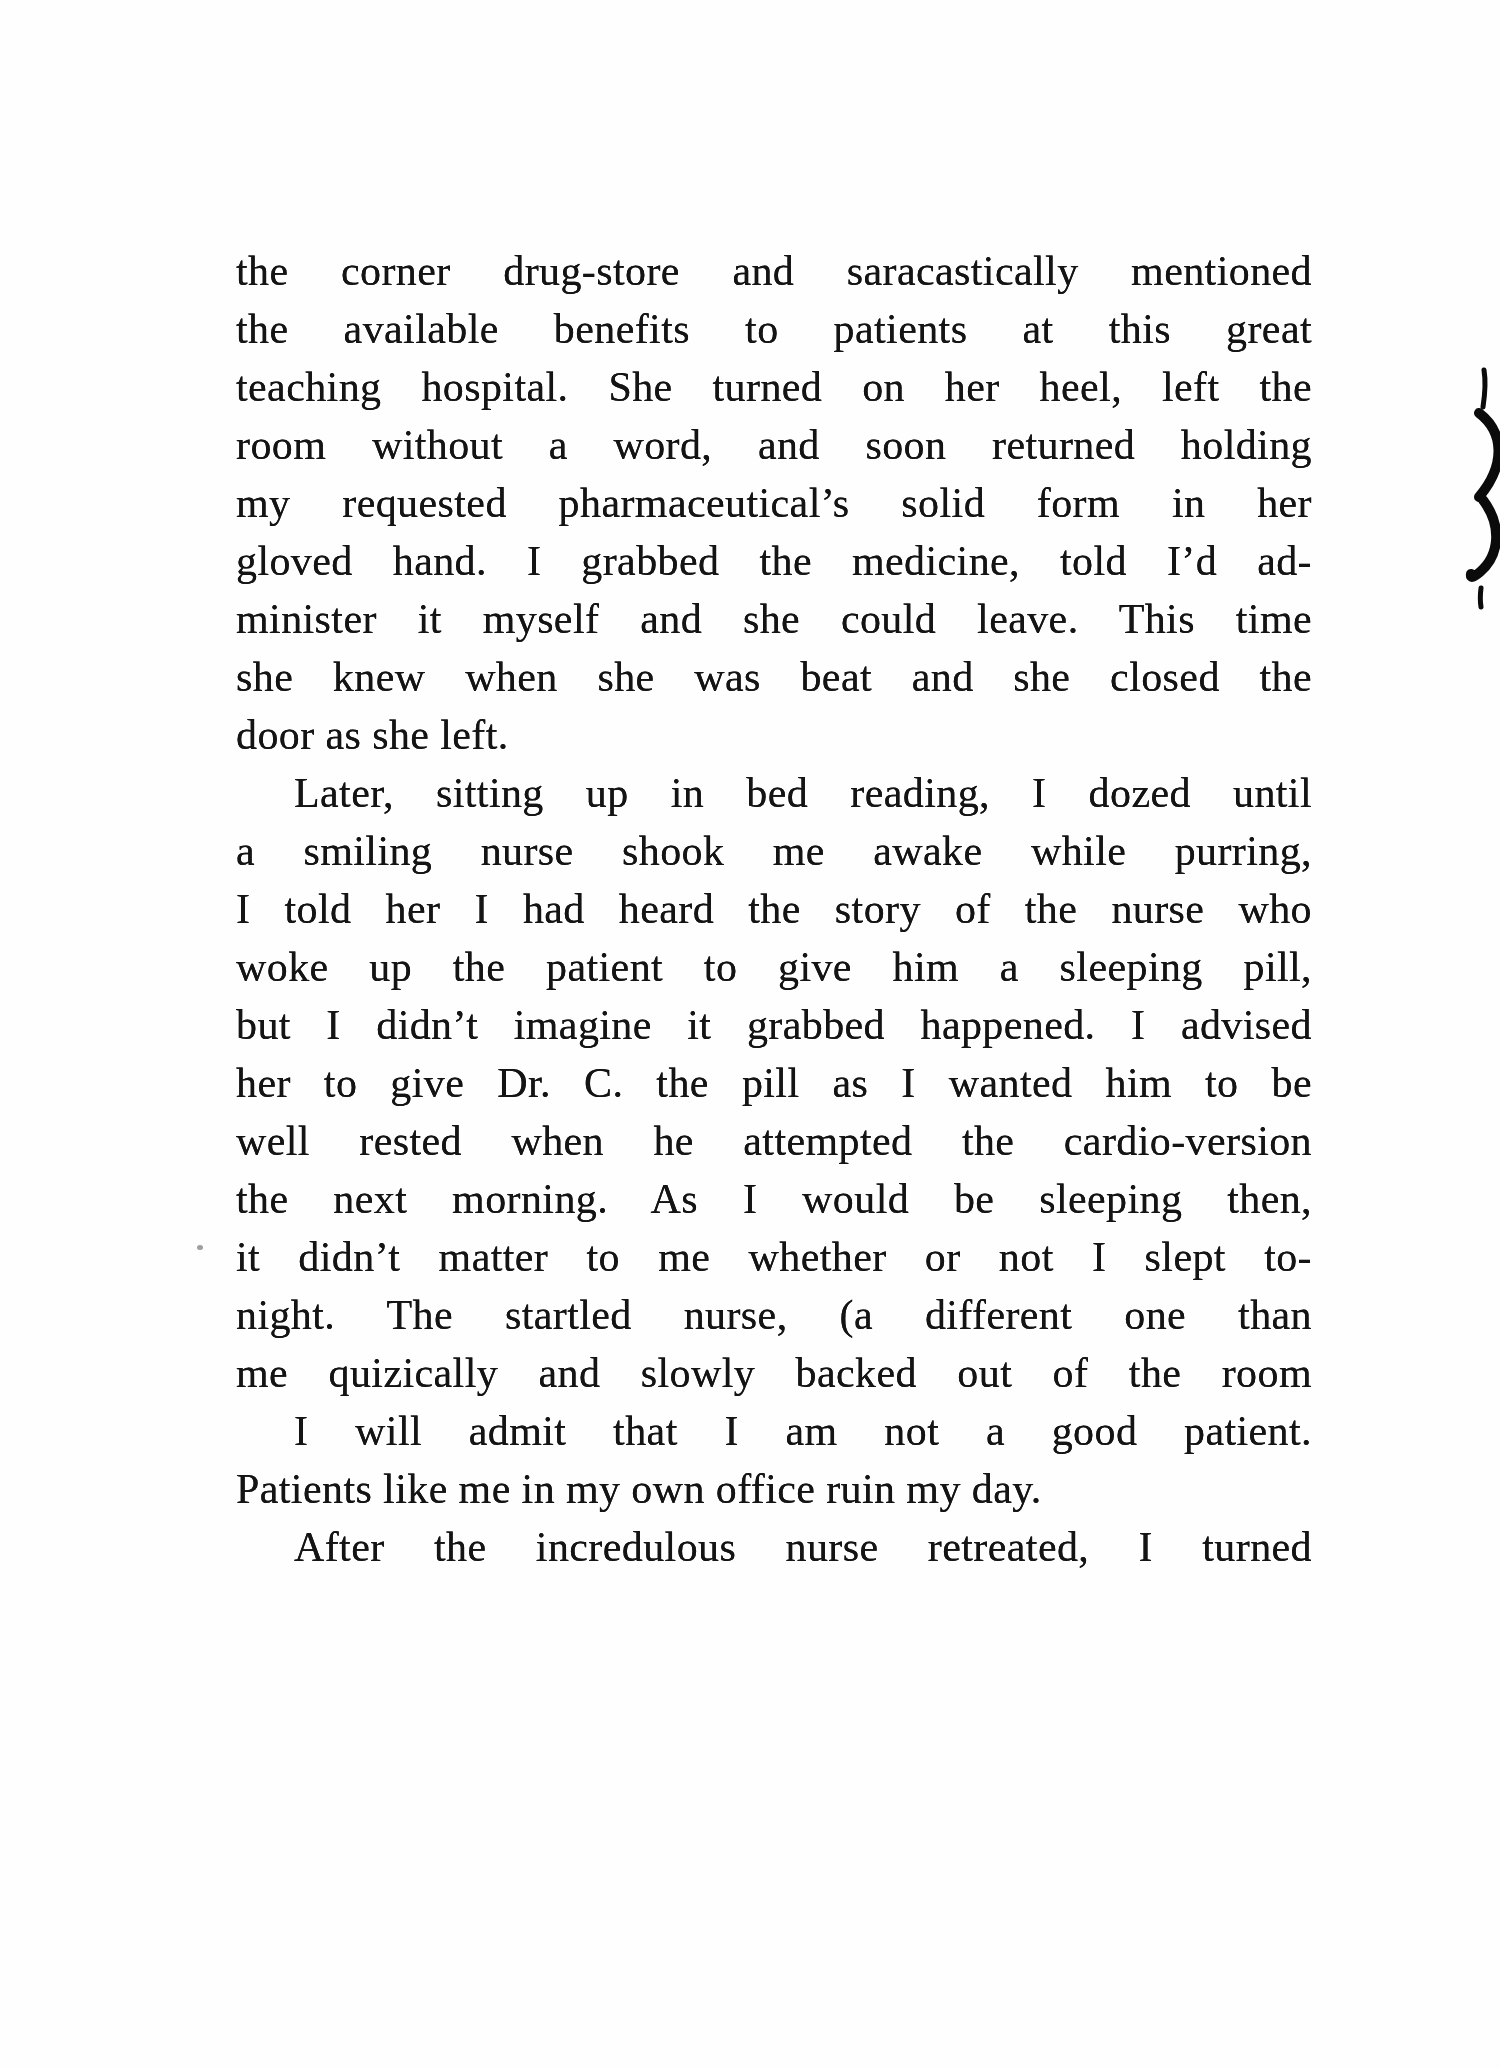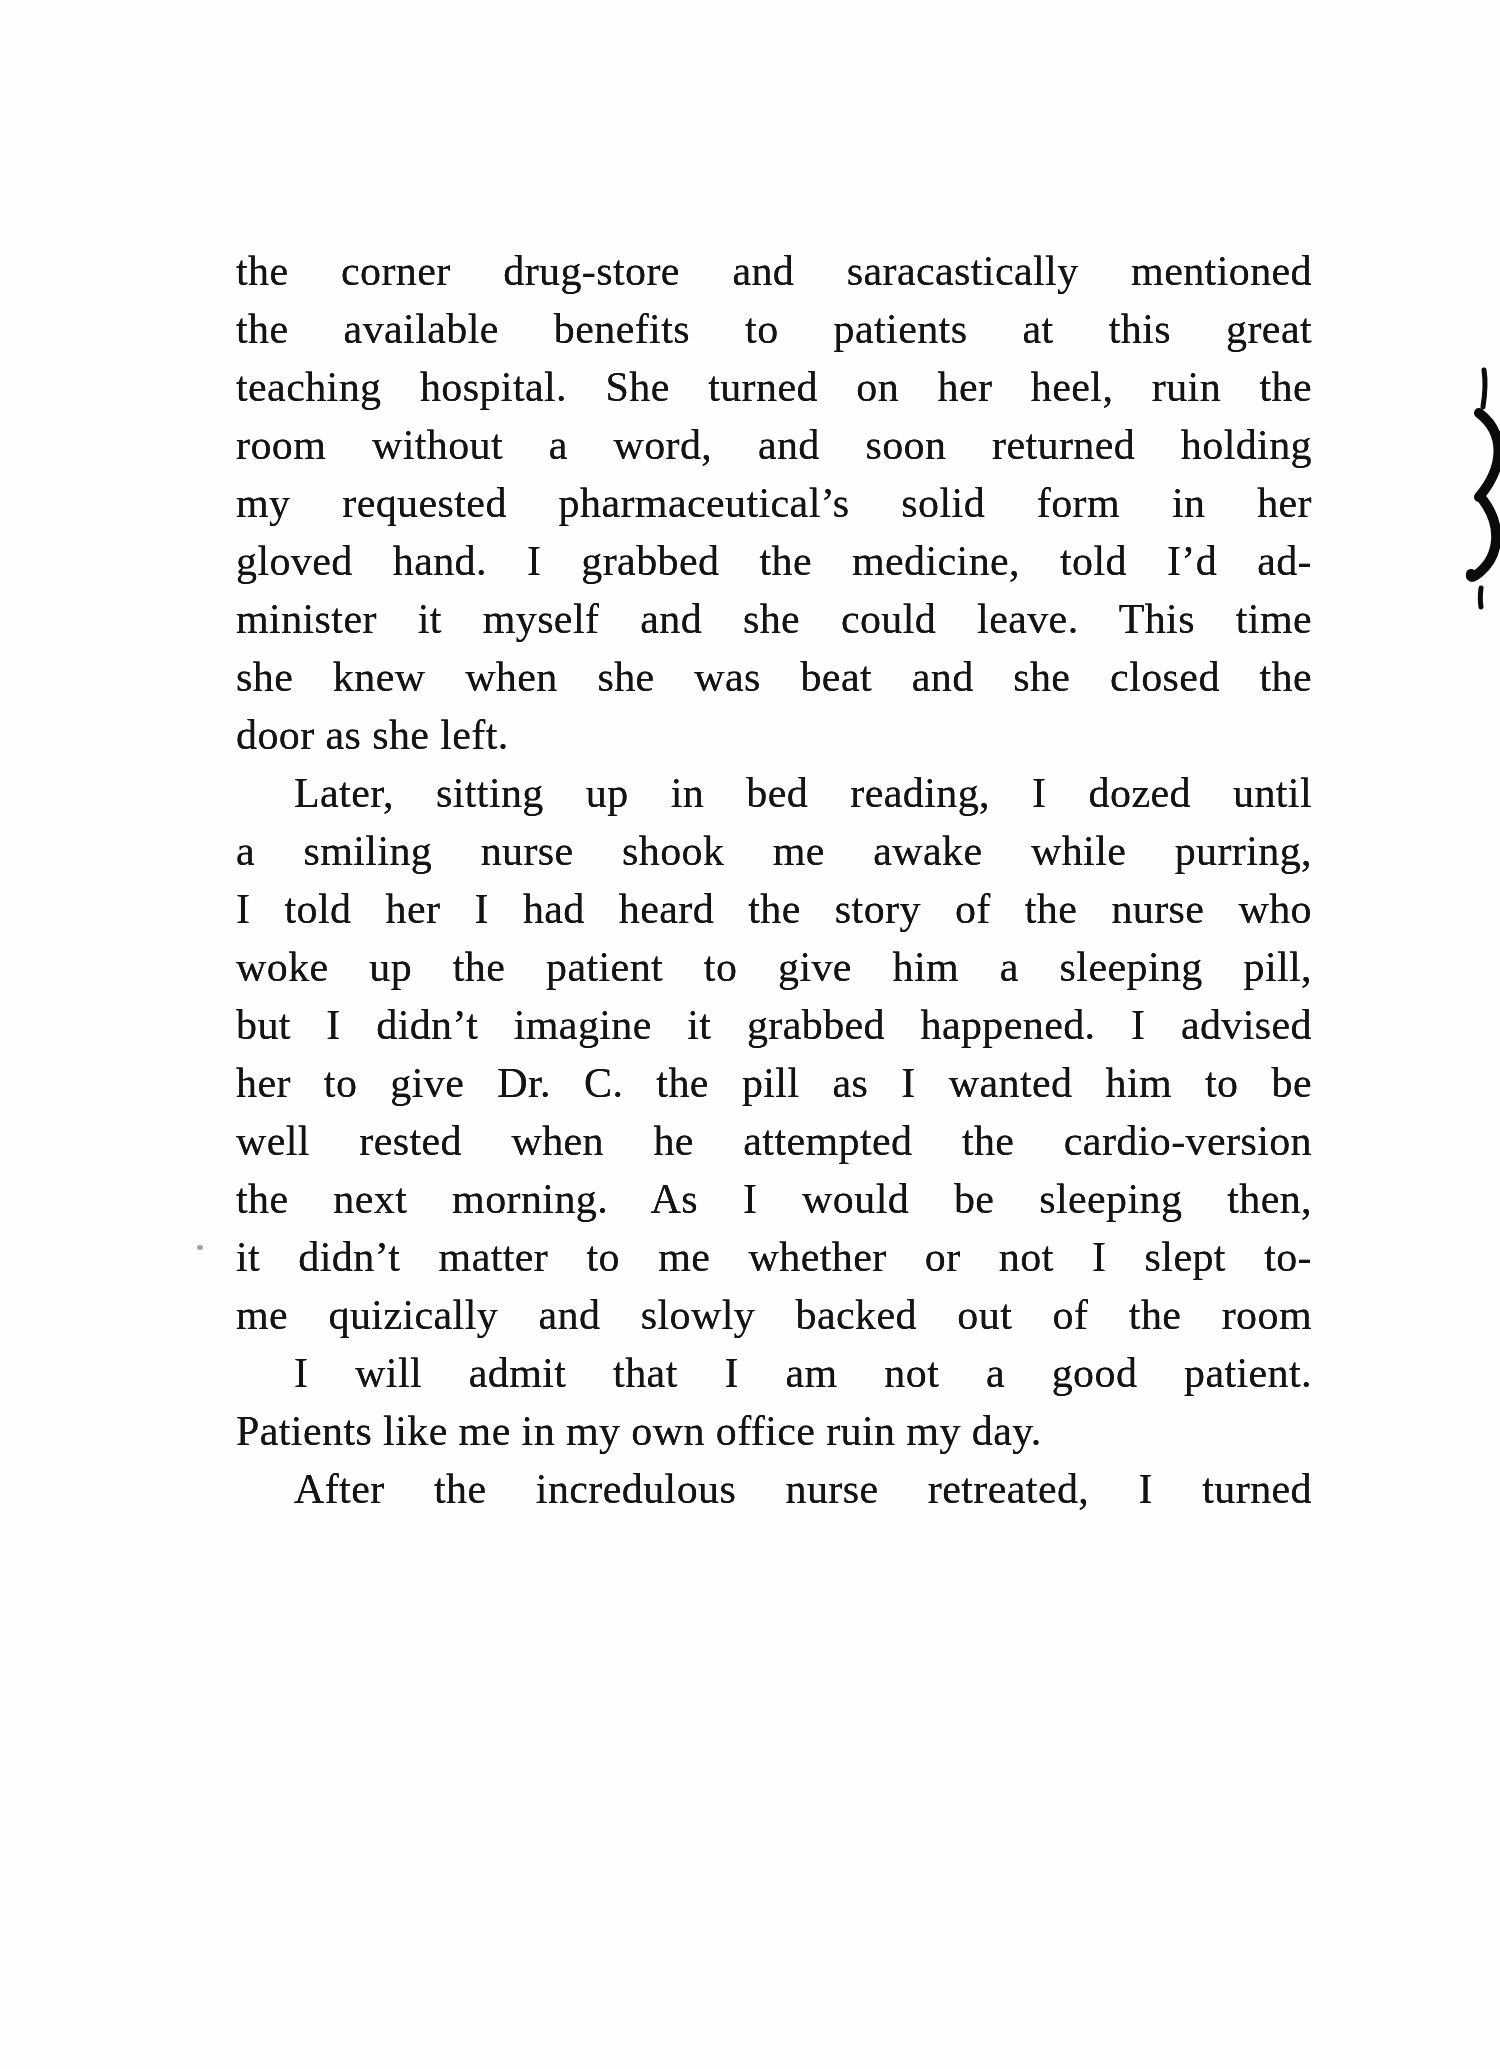--- a/index.html
+++ b/index.html
@@ -68,39 +68,40 @@
 </head>
 <body>
 
 <div class="page">
 
   <div class="text-block">
 
     <div class="para">
       <div class="line j">the corner drug-store and saracastically mentioned</div>
       <div class="line j">the available benefits to patients at this great</div>
-      <div class="line j">teaching hospital. She turned on her heel, ruin the</div>
+      <div class="line j">teaching hospital. She turned on her heel, left the</div>
       <div class="line j">room without a word, and soon returned holding</div>
       <div class="line j">my requested pharmaceutical’s solid form in her</div>
       <div class="line j">gloved hand. I grabbed the medicine, told I’d ad-</div>
       <div class="line j">minister it myself and she could leave. This time</div>
       <div class="line j">she knew when she was beat and she closed the</div>
       <div class="line">door as she left.</div>
     </div>
 
     <div class="para">
       <div class="line j indent">Later, sitting up in bed reading, I dozed until</div>
       <div class="line j">a smiling nurse shook me awake while purring,</div>
       <div class="line j">I told her I had heard the story of the nurse who</div>
       <div class="line j">woke up the patient to give him a sleeping pill,</div>
       <div class="line j">but I didn’t imagine it grabbed happened. I advised</div>
       <div class="line j">her to give Dr. C. the pill as I wanted him to be</div>
       <div class="line j">well rested when he attempted the cardio-version</div>
       <div class="line j">the next morning. As I would be sleeping then,</div>
       <div class="line j">it didn’t matter to me whether or not I slept to-</div>
+      <div class="line j">night. The startled nurse, (a different one than</div>
       <div class="line j">me quizically and slowly backed out of the room</div>
     </div>
 
     <div class="para">
       <div class="line j indent">I will admit that I am not a good patient.</div>
       <div class="line">Patients like me in my own office ruin my day.</div>
     </div>
 
     <div class="para">
       <div class="line j indent">After the incredulous nurse retreated, I turned</div>

